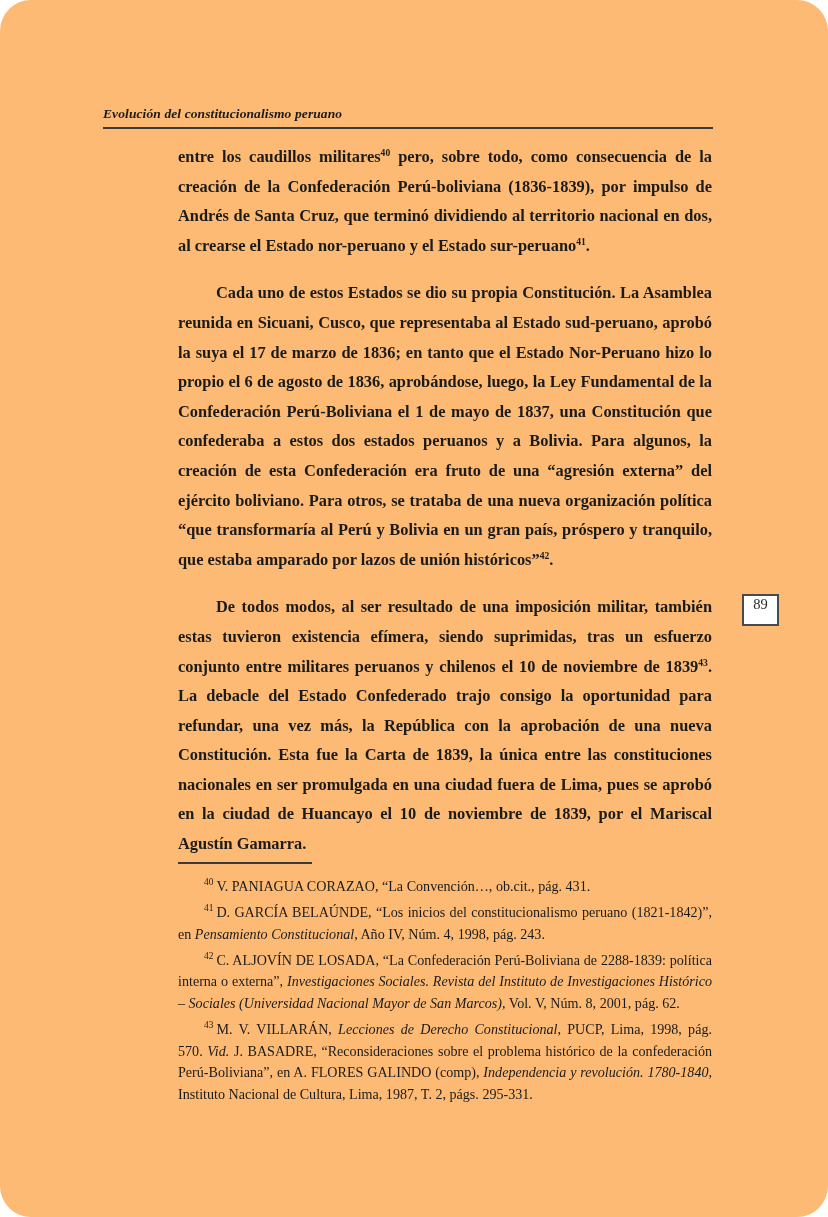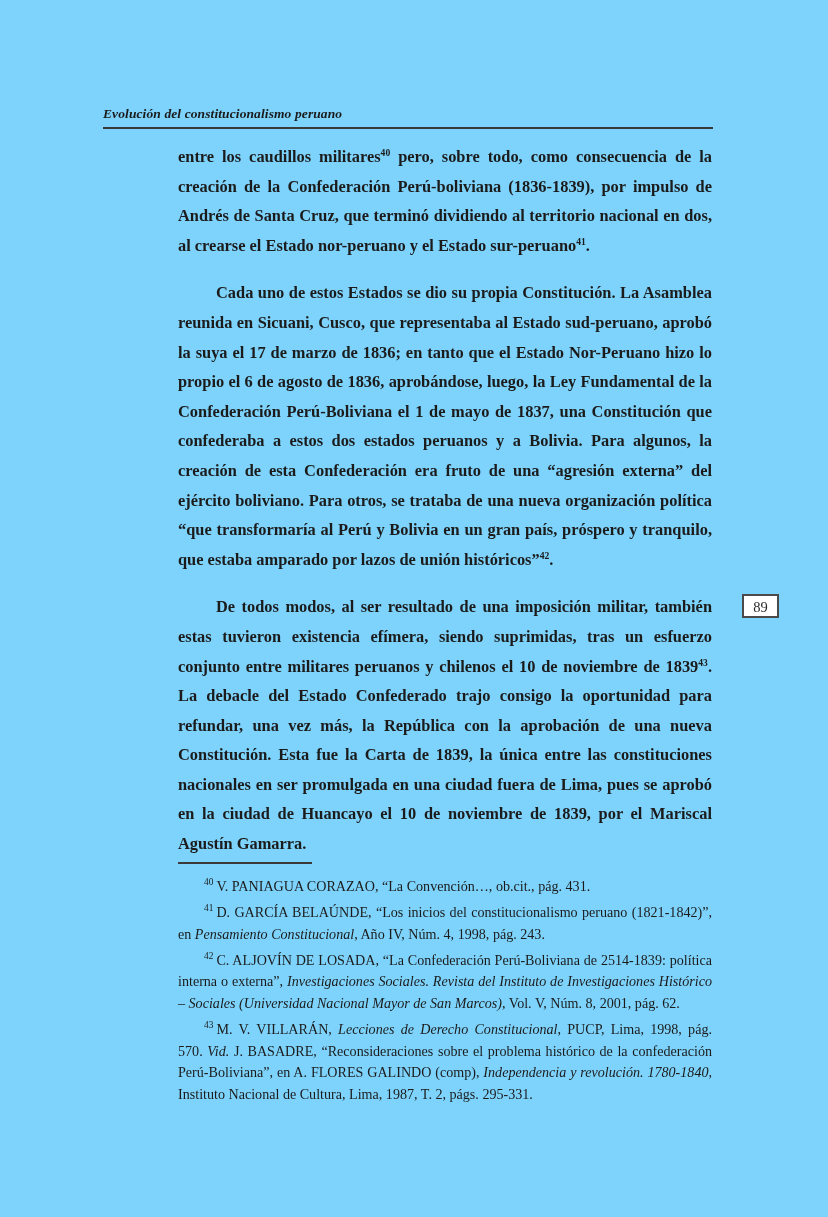--- a/index.html
+++ b/index.html
@@ -14,21 +14,22 @@
     overflow: hidden;
     font-family: "Liberation Serif", "DejaVu Serif", serif;
     color: #1c1c1c;
     -webkit-font-smoothing: antialiased;
   }
 
   
   .page {
     position: absolute;
     inset: 0;
-    background: #7dd3fc;
+    background: #fdba74;
+    border-radius: 31px;
   }
 
   
   .runhead {
     position: absolute;
     left: 103px;
     top: 106px;
     width: 610px;
   }
   .runhead-title {
@@ -74,25 +75,25 @@
     line-height: 0;
     vertical-align: super;
   }
 
   
   .page-number-box {
     position: absolute;
     left: 742px;
     top: 594px;
     width: 37px;
-    height: 24px;
+    height: 32px;
     border: 2px solid #4a4a4a;
     background: #ffffff;
     display: flex;
-    align-items: flex-end;
+    align-items: flex-start;
     justify-content: center;
     font-size: 14.5px;
     color: #2a2a2a;
     box-sizing: border-box;
   }
 
   
   .footnotes {
     position: absolute;
     left: 178px;
@@ -143,17 +144,17 @@
   </div>
 
   <div class="page-number-box">
     <span>89</span>
   </div>
 
   <div class="footnotes">
     <div class="footnote-rule"></div>
     <p class="footnote"><span class="fn-mark">40</span><span><span>V. PANIAGUA CORAZAO, “La Convención…, ob.cit., pág. 431.</span></span></p>
     <p class="footnote"><span class="fn-mark">41</span><span><span>D. GARCÍA BELAÚNDE, “Los inicios del constitucionalismo peruano (1821-1842)”, en </span><i>Pensamiento Constitucional</i><span>, Año IV, Núm. 4, 1998, pág. 243.</span></span></p>
-    <p class="footnote"><span class="fn-mark">42</span><span><span>C. ALJOVÍN DE LOSADA, “La Confederación Perú-Boliviana de 2514-1839: política interna o externa”, </span><i>Investigaciones Sociales. Revista del Instituto de Investigaciones Histórico – Sociales (Universidad Nacional Mayor de San Marcos)</i><span>, Vol. V, Núm. 8, 2001, pág. 62.</span></span></p>
+    <p class="footnote"><span class="fn-mark">42</span><span><span>C. ALJOVÍN DE LOSADA, “La Confederación Perú-Boliviana de 2288-1839: política interna o externa”, </span><i>Investigaciones Sociales. Revista del Instituto de Investigaciones Histórico – Sociales (Universidad Nacional Mayor de San Marcos)</i><span>, Vol. V, Núm. 8, 2001, pág. 62.</span></span></p>
     <p class="footnote"><span class="fn-mark">43</span><span><span>M. V. VILLARÁN, </span><i>Lecciones de Derecho Constitucional</i><span>, PUCP, Lima, 1998, pág. 570. </span><i>Vid.</i><span> J. BASADRE, “Reconsideraciones sobre el problema histórico de la confederación Perú-Boliviana”, en A. FLORES GALINDO (comp), </span><i>Independencia y revolución. 1780-1840,</i><span> Instituto Nacional de Cultura, Lima, 1987, T. 2, págs. 295-331.</span></span></p>
   </div>
 
 </div>
 
 </body></html>

